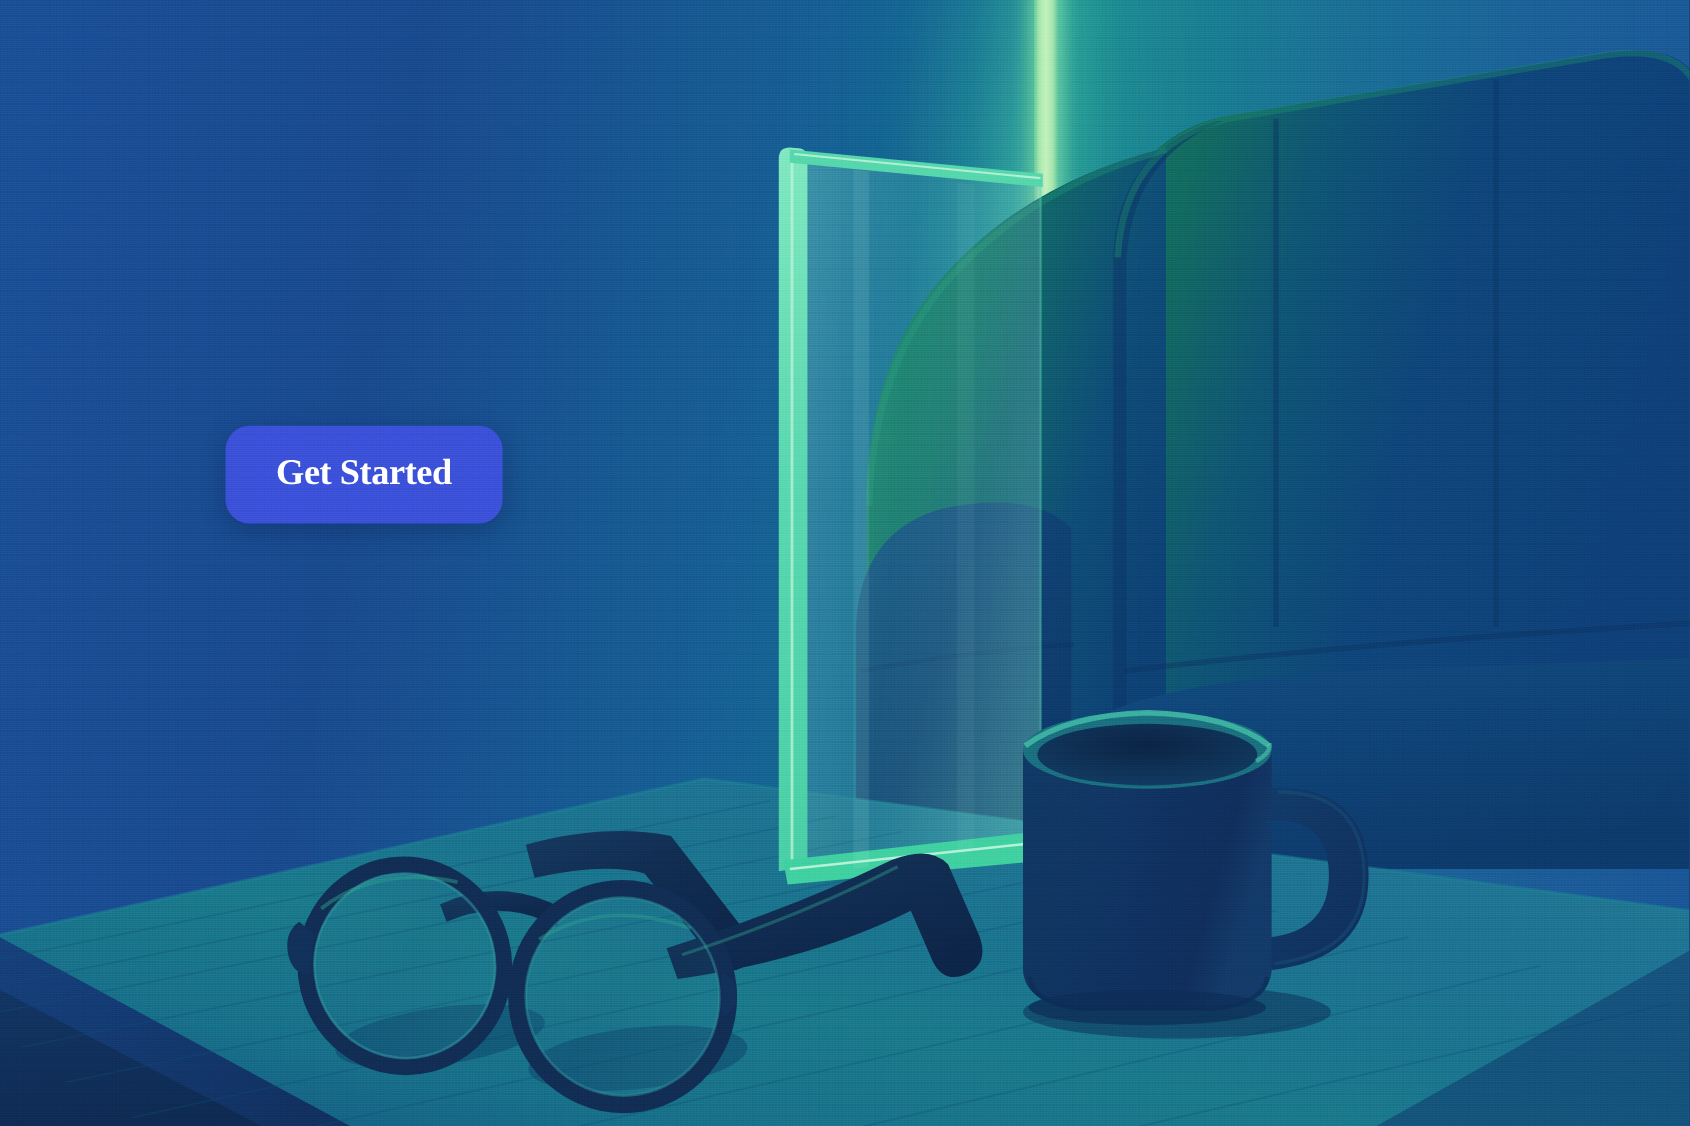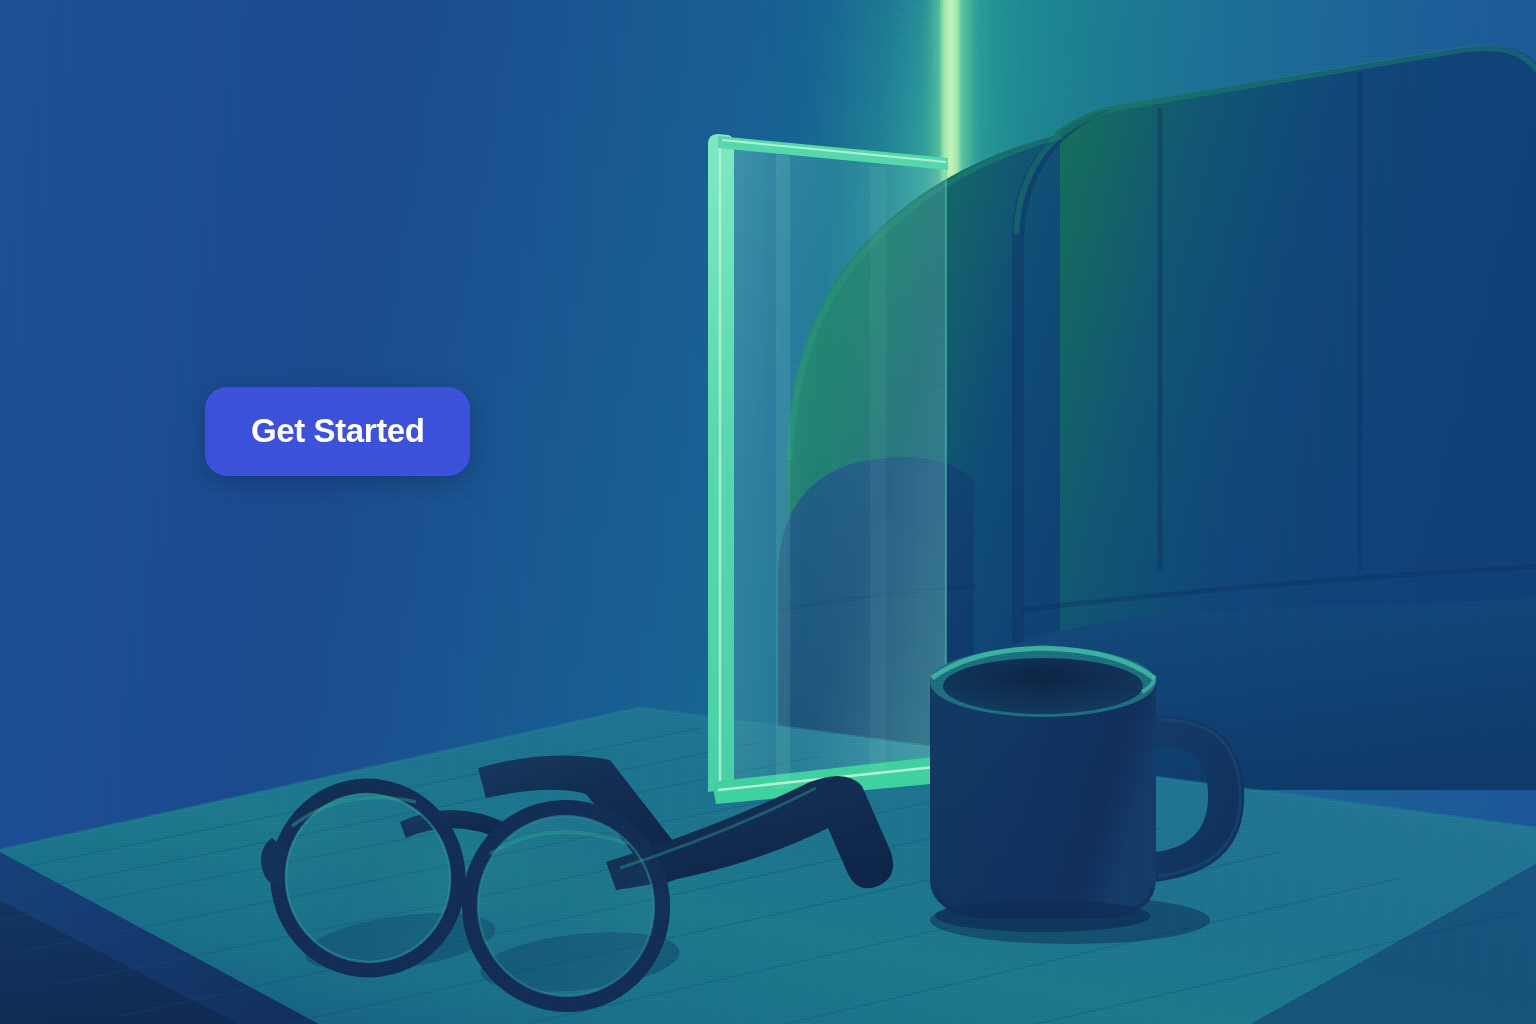--- a/index.html
+++ b/index.html
@@ -94,21 +94,21 @@
     padding:27px 46px 29px 46px;
     background:#3b50d8;
     color:#ffffff;
     font-size:33px;
     font-weight:700;
     letter-spacing:-0.4px;
     border:none;
     border-radius:22px;
     cursor:pointer;
     box-shadow:0 6px 22px rgba(10,24,70,.30);
-    font-family:Liberation Sans, sans-serif;
+    font-family:Liberation Serif, serif;
     line-height:1;
   }
 
   
   .grain {
     position:absolute; inset:0;
     pointer-events:none;
     opacity:.055;
     background-image:
       repeating-linear-gradient(0deg, rgba(255,255,255,.9) 0 1px, transparent 1px 2px),

